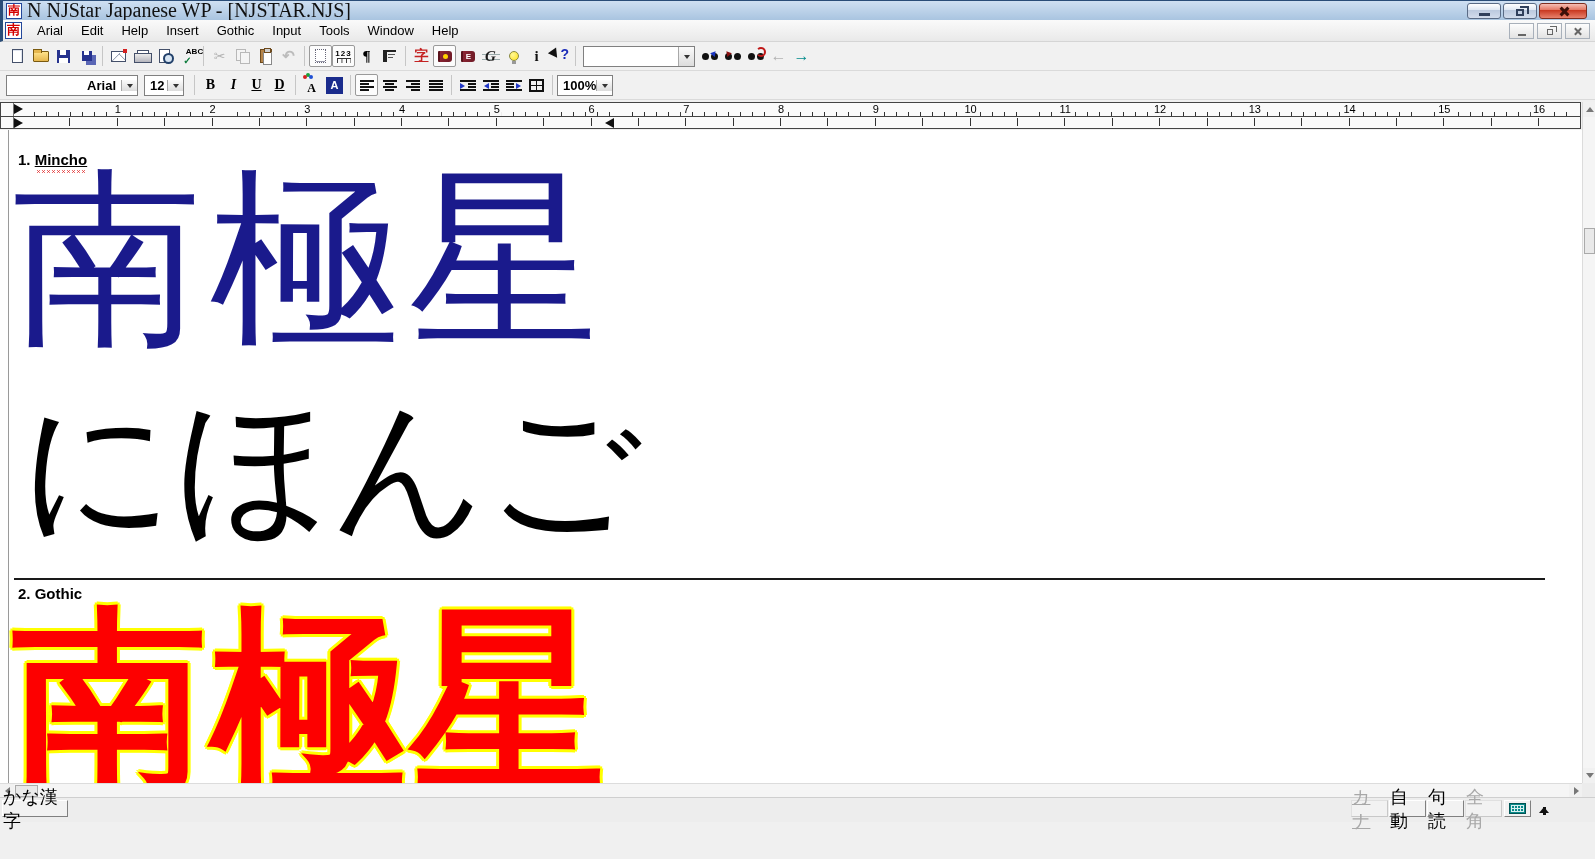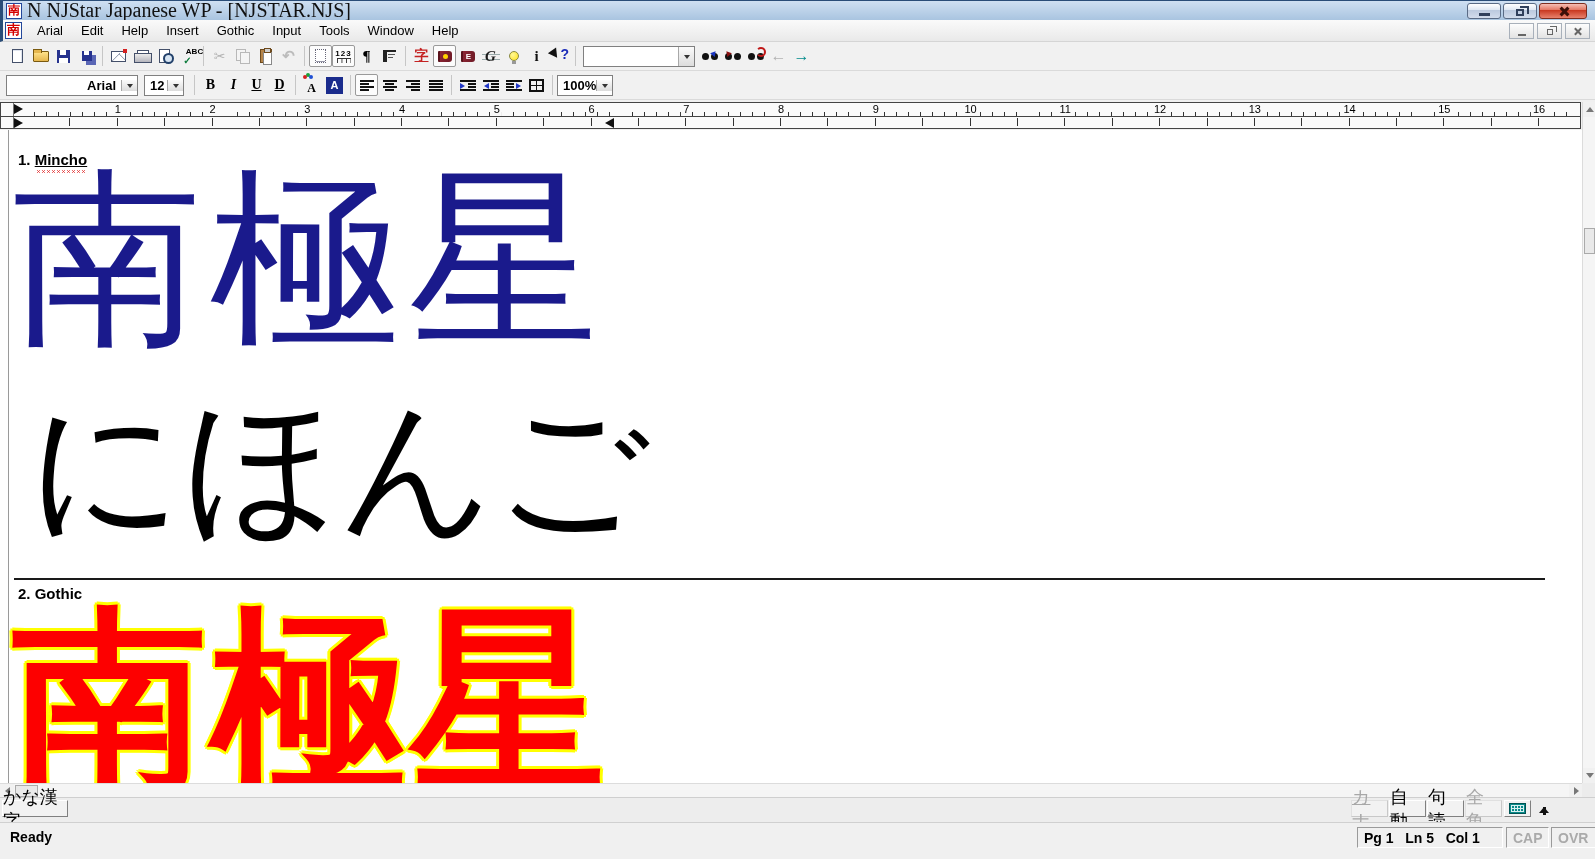--- a/index.html
+++ b/index.html
@@ -185,21 +185,21 @@
   
   .doc { position:absolute; left:0; top:130px; width:1583px; height:653px; background:#fff; overflow:hidden; }
   .doc .pgborder { position:absolute; left:8px; top:0; width:1px; height:100%; background:#9a9a9a; }
   .h1 { position:absolute; left:18px; top:21px; font-size:15px; font-weight:bold; color:#000; white-space:pre; }
   .word-u { position:relative; text-decoration:underline; }
   .word-u::after { content:""; position:absolute; left:0; right:0; bottom:-5px; height:3px;
      background:linear-gradient(135deg,transparent 55%,#e02020 58%,transparent 72%) 0 0/5px 3px,
                 linear-gradient(45deg,transparent 55%,#e02020 58%,transparent 72%) 0 0/5px 3px; }
   .mincho-big { position:absolute; left:12px; top:30px; font-family:"DejaVu Serif","Liberation Serif",serif;
      font-size:190px; line-height:200px; letter-spacing:8px; white-space:nowrap; }
-  .kana-big { position:absolute; left:28px; top:243px; font-family:"DejaVu Serif","Liberation Serif",serif;
+  .kana-big { position:absolute; left:20px; top:243px; font-family:"DejaVu Serif","Liberation Serif",serif;
      font-size:152px; line-height:190px; color:#000; white-space:nowrap; }
   .hr { position:absolute; left:14px; top:448px; width:1531px; height:2px; background:#1a1a1a; }
   .h2 { position:absolute; left:18px; top:455px; font-size:15px; font-weight:bold; color:#000; }
   .gothic-big { position:absolute; left:12px; top:465px; font-family:"DejaVu Sans","Liberation Sans",sans-serif;
      font-weight:bold; font-size:195px; line-height:212px; letter-spacing:4px; white-space:nowrap;
      text-shadow:-3px 0 0 var(--outline), 3px 0 0 var(--outline), 0 -3px 0 var(--outline), 0 3px 0 var(--outline),
        -2px -2px 0 var(--outline), 2px -2px 0 var(--outline), -2px 2px 0 var(--outline), 2px 2px 0 var(--outline); }
 
   
   .vscroll { position:absolute; right:0; top:102px; width:13px; height:681px; background:#f5f5f5; border-left:1px solid #dcdcdc; }
@@ -480,20 +480,14 @@
     <span class="ime-btn" style="right:131px; width:37px;">句読</span>
     <span class="ime-btn ime-flat" style="right:93px; width:37px;">全角</span>
     <span class="ime-btn" style="right:64px; width:27px;">
         <span class="kbd-glyph"></span>
       </span>
     <span class="ime-btn ime-up" style="right:40px; width:22px;">
         <span class="up-arrow"></span>
       </span>
   </div>
 
-  <div class="statusbar">
-    <span class="st-msg">Ready</span>
-    <span class="st-panel st-pos">Pg 1   Ln 5   Col 1</span>
-    <span class="st-panel st-cap">CAP</span>
-    <span class="st-panel st-ovr">OVR</span>
-  </div>
 
 </div>
 
 </body></html>

